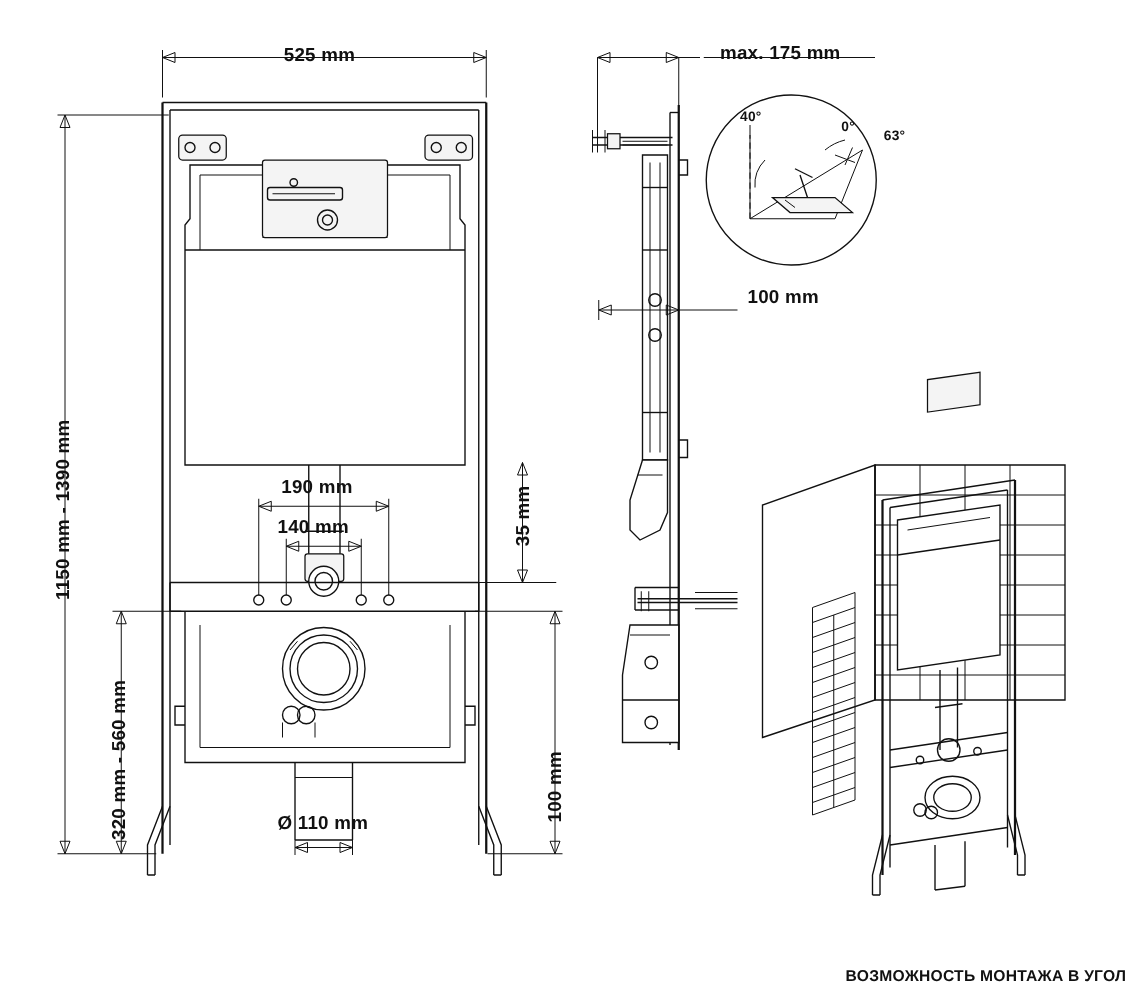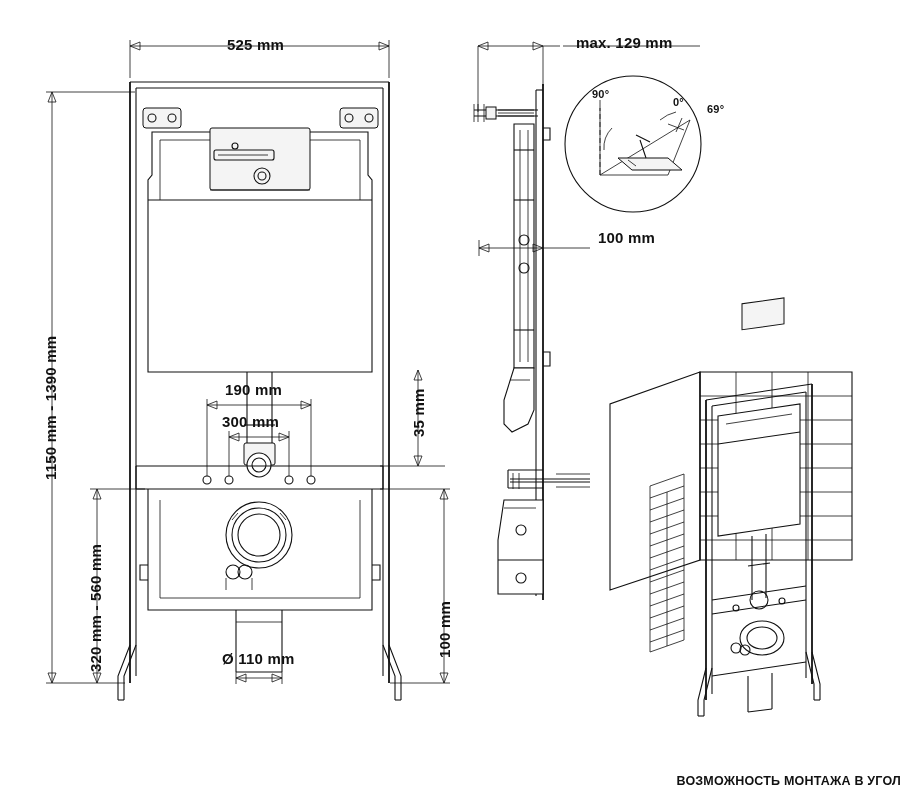--- a/index.html
+++ b/index.html
@@ -316,31 +316,31 @@
   </svg>
 
   <div class="lbl" style="left:227px; top:36px;">525 mm</div>
 
   <div class="lbl rot90" style="left:42px; top:480px;">1150 mm - 1390 mm</div>
 
   <div class="lbl rot90" style="left:87px; top:672px;">320 mm - 560 mm</div>
 
   <div class="lbl" style="left:225px; top:381px;">190 mm</div>
 
-  <div class="lbl" style="left:222px; top:413px;">300 mm</div>
+  <div class="lbl" style="left:222px; top:413px;">140 mm</div>
 
   <div class="lbl rot90" style="left:410px; top:437px;">35 mm</div>
 
   <div class="lbl rot90" style="left:436px; top:658px;">100 mm</div>
 
   <div class="lbl" style="left:222px; top:650px;text-align:right;">Ø 110 mm</div>
 
-  <div class="lbl" style="left:576px; top:34px;">max. 129 mm</div>
+  <div class="lbl" style="left:576px; top:34px;">max. 175 mm</div>
 
   <div class="lbl" style="left:598px; top:229px;">100 mm</div>
 
-  <div class="lbl tiny" style="left:592px; top:88px;">90°</div>
+  <div class="lbl tiny" style="left:592px; top:88px;">40°</div>
   <div class="lbl tiny" style="left:673px; top:96px;">0°</div>
-  <div class="lbl tiny" style="left:707px; top:103px;">69°</div>
+  <div class="lbl tiny" style="left:707px; top:103px;">63°</div>
 
   <div class="footer-note">ВОЗМОЖНОСТЬ МОНТАЖА В УГОЛ</div>
 
 </div>
 
 </body></html>

